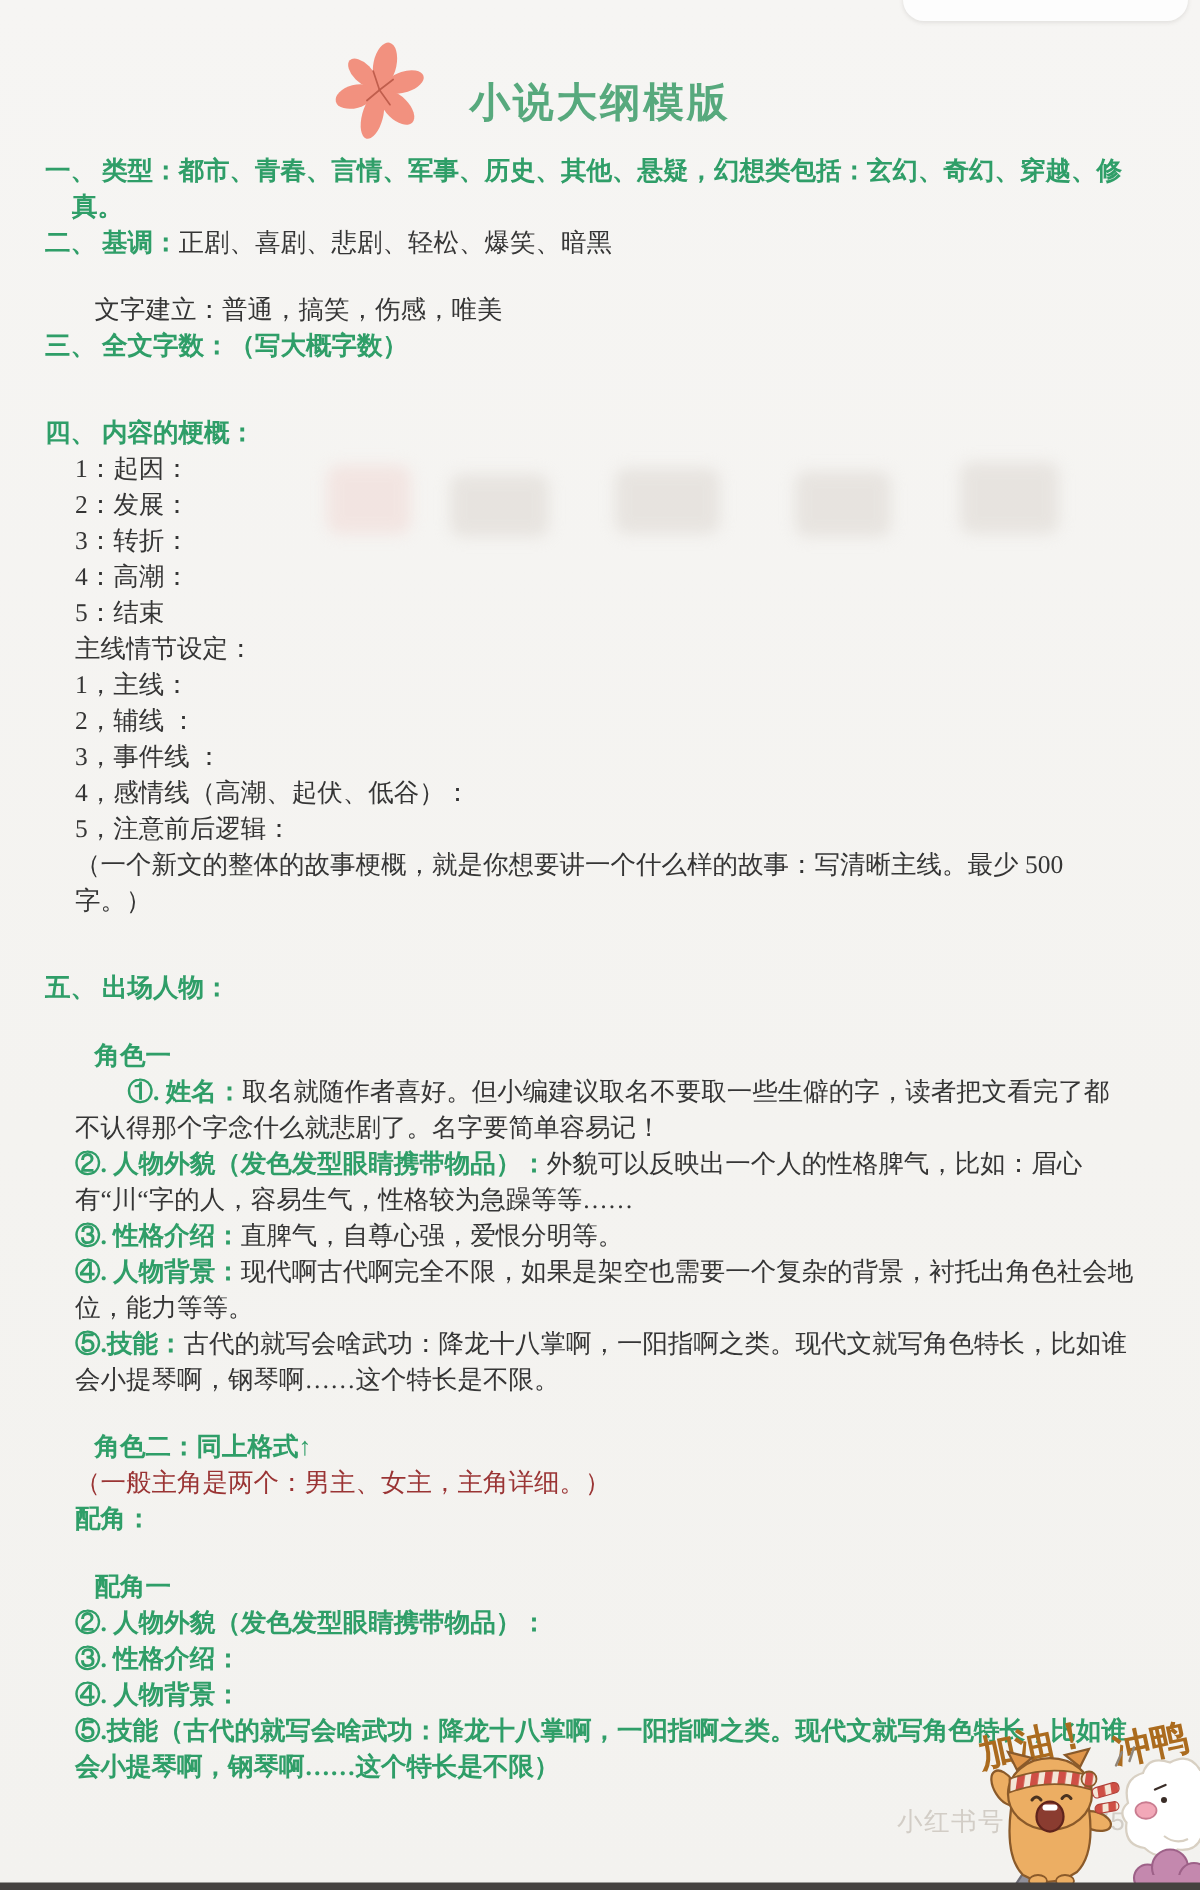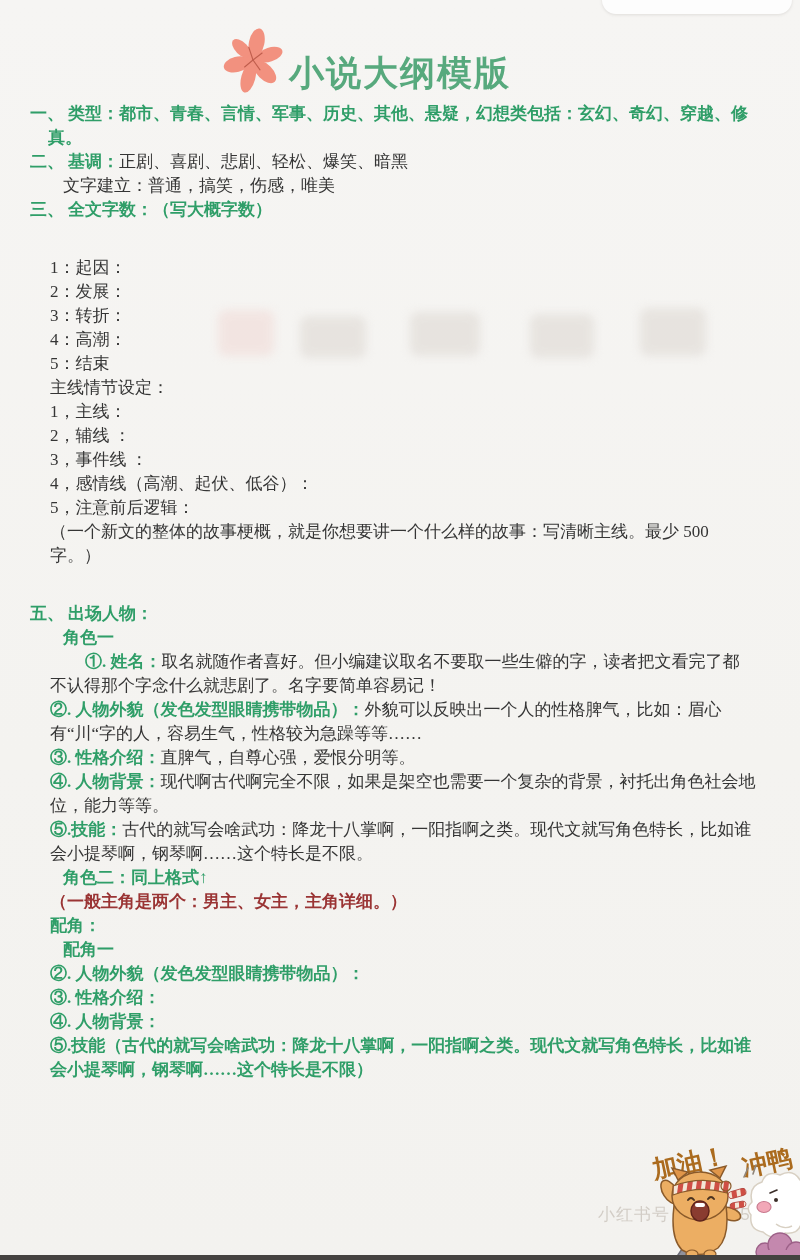--- a/index.html
+++ b/index.html
@@ -14,42 +14,42 @@
   }
   
   .top-pill{
     position:absolute;top:-14px;left:602px;width:190px;height:28px;
     background:#fdfdfd;border-radius:14px;
     box-shadow:0 1px 3px rgba(120,115,110,.18);
   }
   
   .title{
     position:absolute;top:50px;left:0;width:100%;text-align:center;
-    font-size:35px;font-weight:bold;color:#57a97d;letter-spacing:2px;
+    font-size:27px;font-weight:bold;color:#57a97d;letter-spacing:2px;
   }
   .flower{position:absolute;top:22px;left:218px;width:70px;height:76px;}
   
   .center-watermark{position:absolute;top:300px;left:200px;width:540px;height:70px;filter:blur(5px);opacity:.5;}
   .center-watermark i{position:absolute;display:block;background:#dad4ce;border-radius:8px;}
   .center-watermark i.pink{background:#f0d6d2;}
   
   .doc{
     position:absolute;top:102px;left:0;right:0;
     padding-right:44px;
     font-size:17px;line-height:24px;color:#353535;
   }
   .line{padding-left:50px;min-height:24px;}
   .line.section{padding-left:48px;}
   .line.section .marker{display:inline-block;margin-left:-18px;width:38px;color:#2f9e68;font-weight:bold;}
-  .line.indent1{padding-left:63px;}
+  .line.indent1{padding-left:63px;margin-top:21px;}
   .line.para{text-indent:35px;}
   .line.blank{height:34px;}
   .seg-green{color:#2f9e68;font-weight:bold;}
   .seg-black{color:#353535;font-weight:normal;}
-  .seg-red{color:#9a3434;font-weight:bold;}
+  .seg-red{color:#9a3434;font-weight:normal;}
   
   .xhs-watermark{
     position:absolute;left:598px;top:1203px;
     font-family:"Liberation Sans","DejaVu Sans",sans-serif;
     font-size:17px;letter-spacing:1px;color:#d2cdc6;
   }
   .cheer-text{
     position:absolute;
     font-family:"Liberation Sans","DejaVu Sans",sans-serif;
     font-weight:bold;font-size:25px;color:#ab6b1e;
@@ -93,20 +93,21 @@
     <i style="left:330px;top:14px;width:64px;height:44px;"></i>
     <i style="left:440px;top:8px;width:66px;height:48px;"></i>
   </div>
 
   <div class="doc">
       <div class="line section"><span class="marker">一、</span><span class="seg-green">类型：都市、青春、言情、军事、历史、其他、悬疑，幻想类包括：玄幻、奇幻、穿越、修真。</span></div>
       <div class="line section"><span class="marker">二、</span><span class="seg-green">基调：</span><span class="seg-black">正剧、喜剧、悲剧、轻松、爆笑、暗黑</span></div>
       <div class="line indent1"><span class="seg-black">文字建立：普通，搞笑，伤感，唯美</span></div>
       <div class="line section"><span class="marker">三、</span><span class="seg-green">全文字数：（写大概字数）</span></div>
       <div class="line blank"></div>
+      <div class="line section"><span class="marker">四、</span><span class="seg-green">内容的梗概：</span></div>
       <div class="line plain"><span class="seg-black">1：起因：</span></div>
       <div class="line plain"><span class="seg-black">2：发展：</span></div>
       <div class="line plain"><span class="seg-black">3：转折：</span></div>
       <div class="line plain"><span class="seg-black">4：高潮：</span></div>
       <div class="line plain"><span class="seg-black">5：结束</span></div>
       <div class="line plain"><span class="seg-black">主线情节设定：</span></div>
       <div class="line plain"><span class="seg-black">1，主线：</span></div>
       <div class="line plain"><span class="seg-black">2，辅线 ：</span></div>
       <div class="line plain"><span class="seg-black">3，事件线 ：</span></div>
       <div class="line plain"><span class="seg-black">4，感情线（高潮、起伏、低谷）：</span></div>

